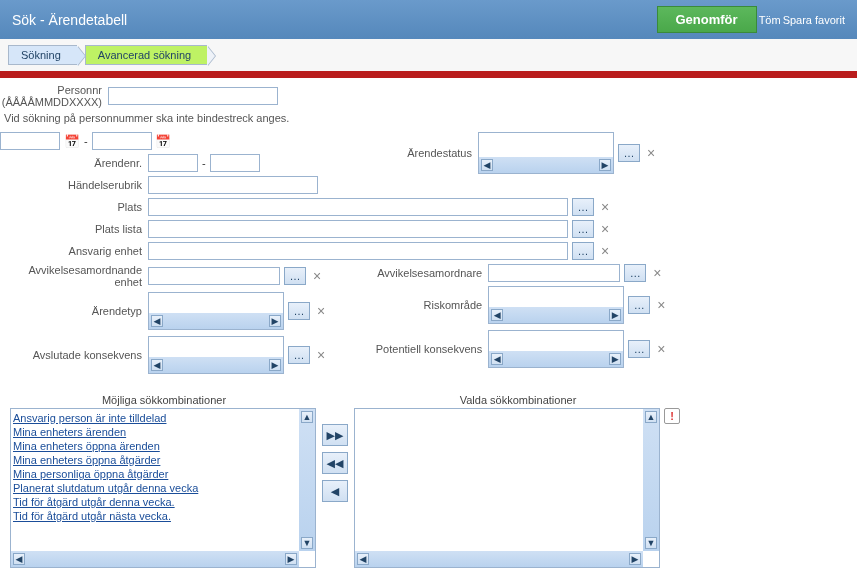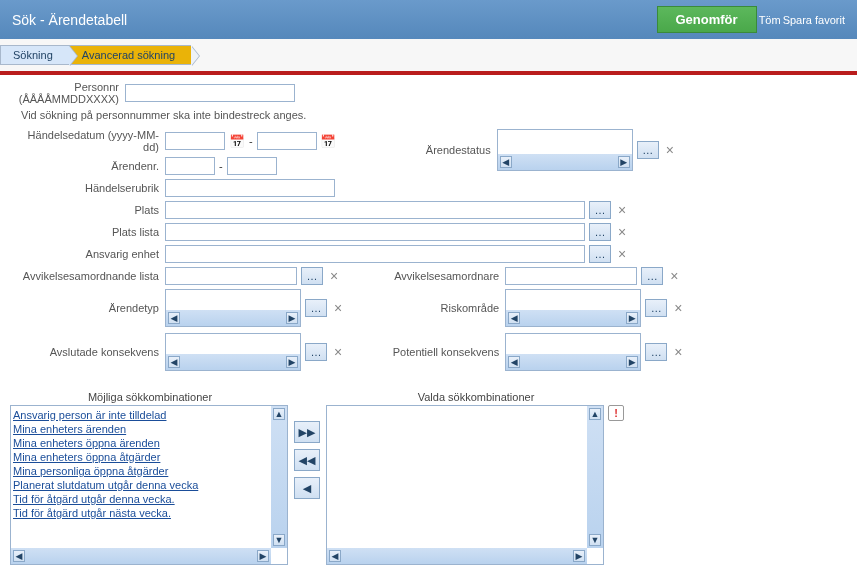--- a/index.html
+++ b/index.html
@@ -8,38 +8,38 @@
     background: linear-gradient(#6a9acb, #5588bb);
     color: #fff; padding: 6px 12px; display: flex; align-items: center;
   }
   .header h1 { font-size: 14px; font-weight: normal; flex: 1; }
   .btn-primary {
     background: linear-gradient(#5cb85c,#4aa84a);
     border: 1px solid #3a8a3a; color: #fff; font-weight: bold;
     padding: 5px 18px; font-size: 13px; cursor: pointer;
   }
   .header .link { color: #fff; margin-left: 2px; cursor: pointer; font-size:11px; }
-  .breadcrumb { padding: 6px 0; border-bottom: 4px solid #b91c1c; display:flex; gap:0; background:#f7f7f7;}
+  .breadcrumb { padding: 6px 8px; border-bottom: 7px solid #b91c1c; display:flex; gap:8px; background:#f7f7f7;}
   .bc-item {
-    position: relative; background:#eab308; border:1px solid #a8b8cc;
+    position: relative; background:#bef264; border:1px solid #a8b8cc;
     border-right:none; padding:3px 16px 3px 12px; color:#246; cursor:pointer; font-size:11px;
   }
   .bc-item::after{
     content:''; position:absolute; right:-8px; top:0; width:0;height:0;
     border-top:10px solid transparent; border-bottom:10px solid transparent;
     border-left:8px solid #eef2f8; z-index:2;
   }
   .bc-item::before{
     content:''; position:absolute; right:-9px; top:0; width:0;height:0;
     border-top:10px solid transparent; border-bottom:10px solid transparent;
     border-left:8px solid #a8b8cc; z-index:1;
   }
   .bc-item.active { background:#d6e6f9; }
   .bc-item.active::after{ border-left-color:#d6e6f9;}
-  .form-area { padding: 6px 17px; }
+  .form-area { padding: 6px 0; }
   .row { display:flex; align-items:center; margin-bottom:4px; }
   .label { width:130px; text-align:right; padding-right:6px; color:#555; }
   .label-w { width:148px; }
   input.txt { border:1px solid #9bb3cf; height:18px; padding:1px 3px; font-size:11px; }
   .note { color:#555; margin:2px 0 8px 4px; }
   .cal-icon { width:16px; height:16px; display:inline-flex; align-items:center; justify-content:center; cursor:pointer; font-size:13px; color:#c05632; }
   .two-col { display:flex; gap:30px; }
   .col { flex:0 0 auto; }
   .selectbox {
     border:1px solid #9bb3cf; width:136px; height:42px; position:relative; background:#fff;
@@ -54,21 +54,21 @@
   .dots-btn {
     width:22px;height:18px; background:linear-gradient(#e8f0fa,#d0e0f2);
     border:1px solid #8aa8c8; font-size:11px; color:#246; cursor:pointer; display:inline-flex;align-items:center;justify-content:center;
   }
   .x-btn { color:#888; font-size:14px; cursor:pointer; padding:0 3px; }
   .wide-input { width:420px; }
   .mid-input { width:132px; }
   .section-title { color:#444; margin:10px 0 2px 2px;text-align:center; }
   .lists { display:flex; gap:6px; align-items:flex-start; padding:0 10px 10px;}
   .listbox {
-    border:1px solid #9bb3cf; width:278px; height:160px; overflow:hidden; position:relative; background:#fff;
+    border:1px solid #9bb3cf; width:306px; height:160px; overflow:hidden; position:relative; background:#fff;
   }
   .listbox .lb-body{ position:absolute; top:0;left:0;right:16px;bottom:16px; overflow:hidden; padding:2px;}
   .listbox .lb-body a{ display:block; color:#1a4d99; text-decoration:underline; cursor:pointer; line-height:14px;}
   .listbox .vbar{position:absolute;top:0;right:0;bottom:16px;width:16px;background:linear-gradient(#cfe0f4,#b9d2ee);display:flex;flex-direction:column;justify-content:space-between;align-items:center;padding:2px 0;}
   .listbox .hbar{position:absolute;left:0;right:16px;bottom:0;height:16px;background:linear-gradient(#cfe0f4,#b9d2ee);display:flex;justify-content:space-between;align-items:center;padding:0 2px;}
   .transfer-btns { display:flex; flex-direction:column; gap:6px; margin-top:40px;}
   .tb { width:26px;height:22px;background:linear-gradient(#e8f0fa,#d0e0f2);border:1px solid #8aa8c8;color:#246;cursor:pointer;display:flex;align-items:center;justify-content:center;font-size:11px;}
   .warn{ width:16px;height:16px;background:#fff;border:1px solid #999;border-radius:2px;color:#d33;font-weight:bold;display:inline-flex;align-items:center;justify-content:center;font-size:11px;cursor:pointer;margin-left:4px;}
   .field-group{display:flex;align-items:center;gap:4px;}
 </style>
@@ -91,21 +91,20 @@
 
   <div class="row">
     <div class="label" style="width:108px">Personnr (ÅÅÅÅMMDDXXXX)</div>
     <input class="txt" style="width: 170px;">
   </div>
   <div class="note">Vid sökning på personnummer ska inte bindestreck anges.</div>
 
   <div class="two-col">
     <div class="col">
       <div class="row">
-        <div class="label label-w">Händelsedatum (yyyy-MM-dd)</div>
         <div class="field-group">
           <input class="txt" style="width: 60px;">
           <span class="cal-icon">📅</span>
           <span>-</span>
           <input class="txt" style="width: 60px;">
           <span class="cal-icon">📅</span>
         </div>
       </div>
       <div class="row">
         <div class="label label-w">Ärendenr.</div>
@@ -159,21 +158,21 @@
     <div class="field-group">
       <input class="txt wide-input" style="">
       <button class="dots-btn">…</button>
       <span class="x-btn">×</span>
     </div>
   </div>
 
   <div class="two-col">
     <div class="col">
       <div class="row">
-        <div class="label label-w">Avvikelsesamordnande lista</div>
+        <div class="label label-w">Avvikelsesamordnande enhet</div>
         <div class="field-group">
           <input class="txt mid-input" style="">
           <button class="dots-btn">…</button>
           <span class="x-btn">×</span>
         </div>
       </div>
       <div class="row">
         <div class="label label-w">Ärendetyp</div>
         <div class="field-group">
           <div class="selectbox" style="height:38px">

